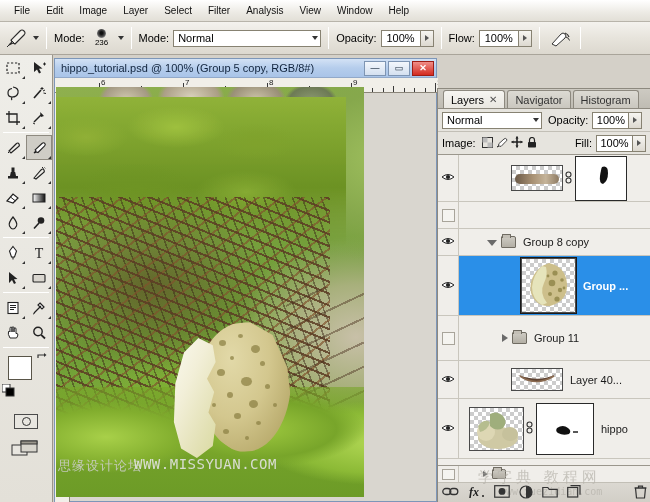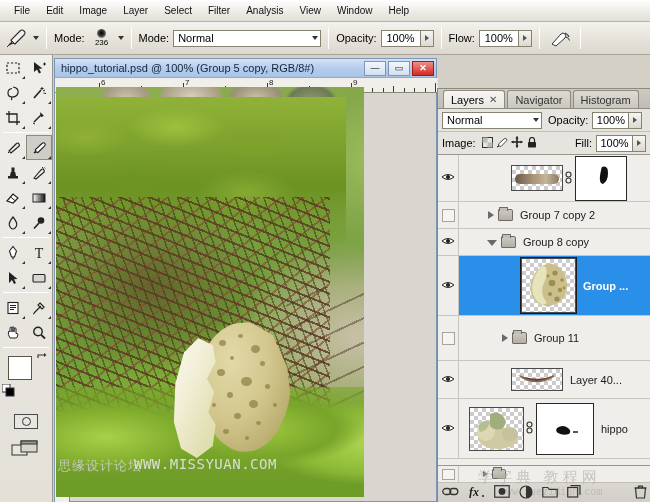--- a/index.html
+++ b/index.html
@@ -820,25 +820,20 @@
             <path d="M26 10 Q32 8 32 16 Q32 24 27 27 Q23 26 24 19 Q25 12 26 10 Z" fill="#111"></path>
           </svg>
         </div>
       </div>
     </div>
 
     <div class="lrow" style="height:27px;">
       <div class="eyecol">
         <span class="eyebox"></span>
       </div>
-      <div class="lbody">
-        <span class="disc" style="margin-left:26px;"></span>
-        <span class="folder"></span>
-        <span class="lname">Group 7 copy 2</span>
-      </div>
     </div>
 
     <div class="lrow" style="height:27px;">
       <div class="eyecol">
         <span class="eye">
           <svg width="14" height="10" viewBox="0 0 14 10">
               <path d="M1 5 Q7 0 13 5 Q7 10 1 5 Z" fill="#fff" stroke="#222" stroke-width="1"></path>
               <circle cx="7" cy="5" r="2.1" fill="#222"></circle>
             </svg>
         </span>

